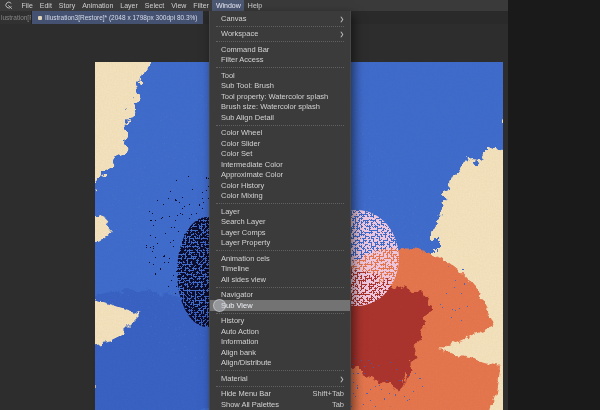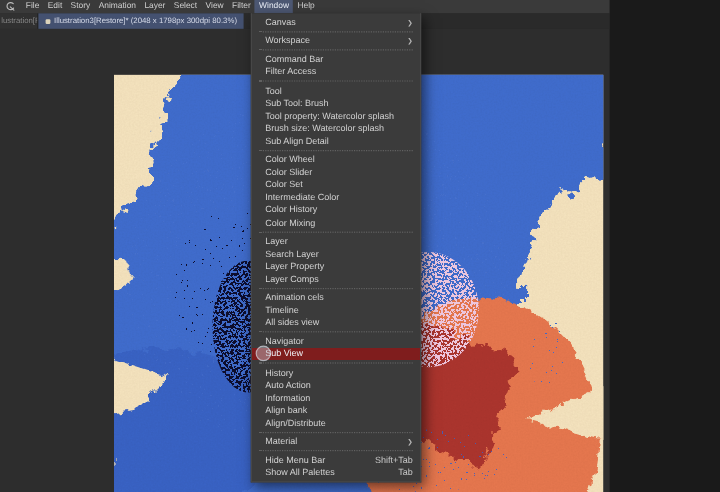--- a/index.html
+++ b/index.html
@@ -29,21 +29,21 @@
   
   .dropdown{position:absolute;left:209px;top:11px;width:142px;background:#3b3b3b;
             border:1px solid #474747;border-top:none;box-sizing:border-box;
             box-shadow:3px 4px 10px rgba(0,0,0,.55);padding:2px 0;z-index:10;}
   .mi{height:10.5px;display:flex;align-items:center;padding:0 6px 0 11px;
       font-size:7.5px;color:#d2d2d2;position:relative;cursor:default;}
   .mi .lbl{flex:1;white-space:nowrap;overflow:hidden;}
   .mi .arr{width:6px;text-align:right;}
   .mi .arr::after{content:"\276F";font-size:5.5px;color:#b5b5b5;}
   .mi .sc{white-space:nowrap;color:#c9c9c9;}
-  .mi.hl{background:#7f1d1d;color:#eef1f6;}
+  .mi.hl{background:#737373;color:#eef1f6;}
   .sep{border-top:1px dotted #616161;margin:2px 6px;}
   .cursor-circle{position:absolute;left:3px;top:-1.5px;width:13px;height:13px;border-radius:50%;
                  background:rgba(190,195,205,.45);border:1px solid rgba(225,228,236,.55);
                  box-sizing:border-box;}
 </style>
 </head>
 <body>
 
 <div class="stage">
 
@@ -198,37 +198,40 @@
     <div class="mi">
         <span class="lbl">Color Slider</span>
       </div>
     <div class="mi">
         <span class="lbl">Color Set</span>
       </div>
     <div class="mi">
         <span class="lbl">Intermediate Color</span>
       </div>
     <div class="mi">
+        <span class="lbl">Approximate Color</span>
+      </div>
+    <div class="mi">
         <span class="lbl">Color History</span>
       </div>
     <div class="mi">
         <span class="lbl">Color Mixing</span>
       </div>
     <div class="sep"></div>
     <div class="mi">
         <span class="lbl">Layer</span>
       </div>
     <div class="mi">
         <span class="lbl">Search Layer</span>
       </div>
     <div class="mi">
+        <span class="lbl">Layer Comps</span>
+      </div>
+    <div class="mi">
         <span class="lbl">Layer Property</span>
-      </div>
-    <div class="mi">
-        <span class="lbl">Layer Comps</span>
       </div>
     <div class="sep"></div>
     <div class="mi">
         <span class="lbl">Animation cels</span>
       </div>
     <div class="mi">
         <span class="lbl">Timeline</span>
       </div>
     <div class="mi">
         <span class="lbl">All sides view</span>

